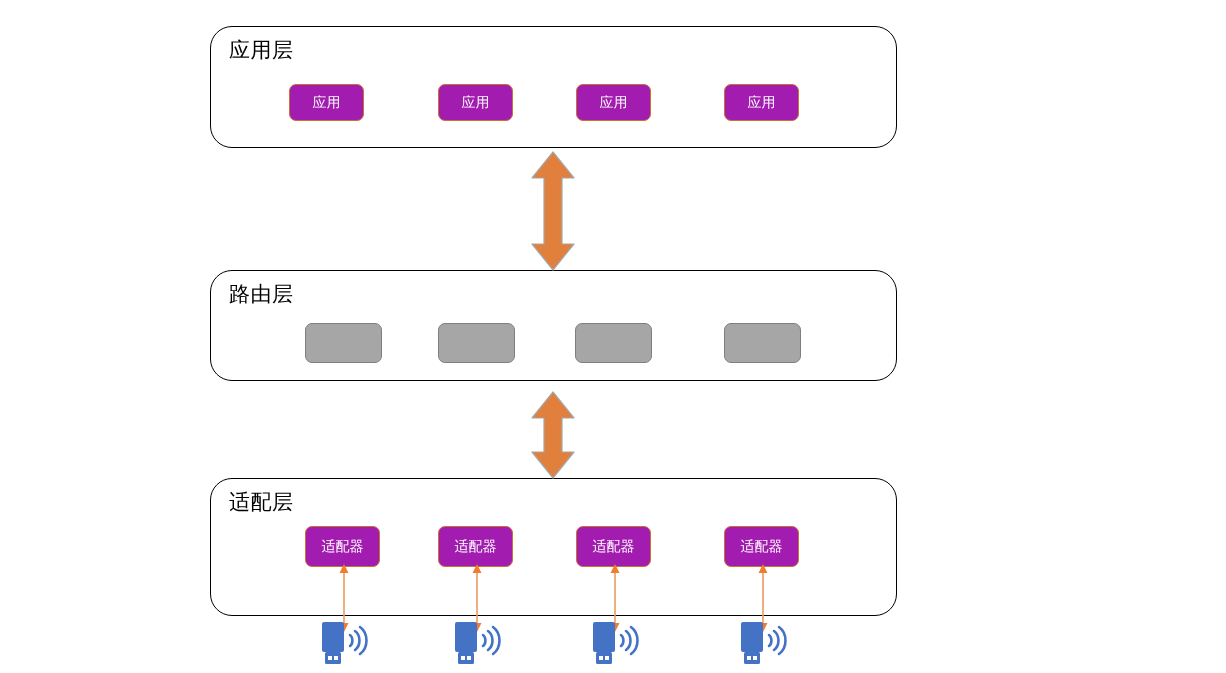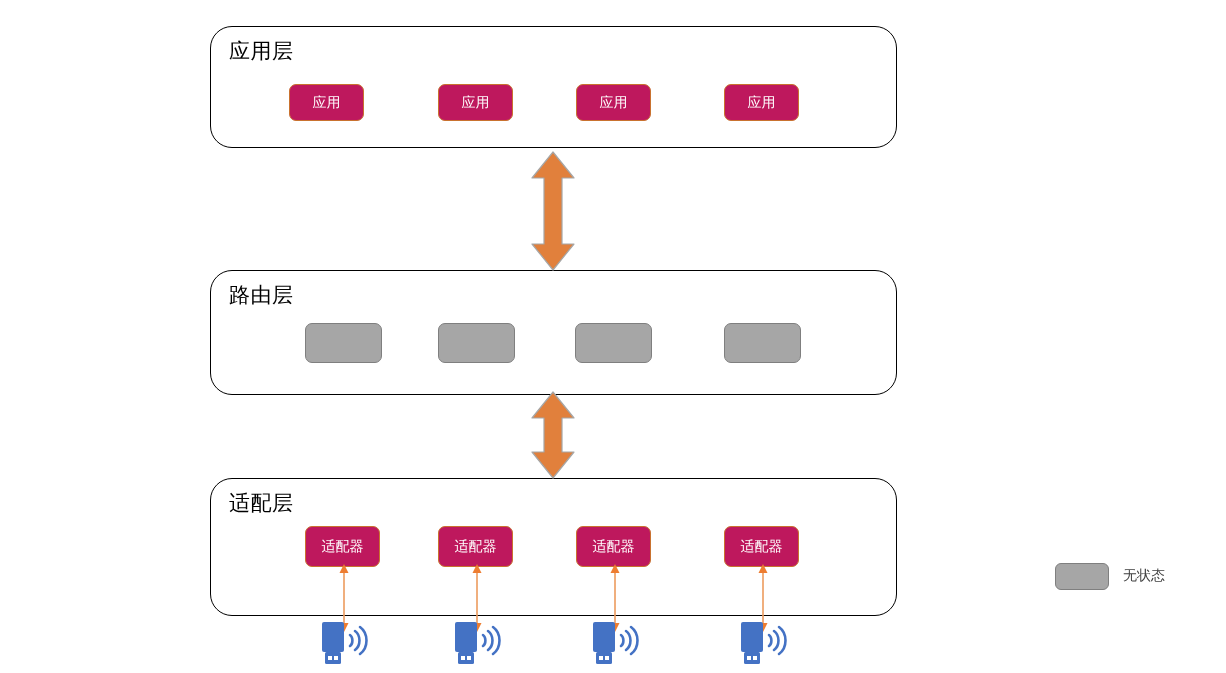--- a/index.html
+++ b/index.html
@@ -33,39 +33,40 @@
   }
   .layer-title {
     position: absolute;
     left: 18px;
     top: 10px;
     font-size: 21px;
     line-height: 27px;
     color: #000000;
     white-space: nowrap;
     letter-spacing: 0.5px;
+    font-family: Liberation Serif, serif;
   }
 
   #layer-app      { left: 210px; top: 26px;  width: 687px; height: 122px; }
-  #layer-route    { left: 210px; top: 270px; width: 687px; height: 125px; padding-left: 28px; }
+  #layer-route    { left: 210px; top: 270px; width: 687px; height: 111px; padding-left: 28px; }
   #layer-adapter  { left: 210px; top: 478px; width: 687px; height: 138px; }
 
   
   .node {
     position: absolute;
     box-sizing: border-box;
     border-radius: 7px;
     display: flex;
     align-items: center;
     justify-content: center;
     font-size: 14px;
     white-space: nowrap;
   }
   .node.orange {
-    background: #be185d;
+    background: #a21caf;
     border: 1px solid #C9722F;
     color: #ffffff;
   }
   .node.gray {
     background: #A6A6A6;
     border: 1px solid #7F7F7F;
     color: #ffffff;
   }
 
   
@@ -257,18 +258,14 @@
         <rect x="9" y="33" width="16" height="12" rx="1.5"></rect>
         <rect x="12" y="37" width="4" height="4" fill="#ffffff"></rect>
         <rect x="18" y="37" width="4" height="4" fill="#ffffff"></rect>
         <path d="M34 16 a4 6 0 0 1 0 11" fill="none" stroke="#4472C4" stroke-width="2.6" stroke-linecap="round"></path>
         <path d="M39 12 a9 11 0 0 1 0 19" fill="none" stroke="#4472C4" stroke-width="2.6" stroke-linecap="round"></path>
         <path d="M44 8 a14 16 0 0 1 0 27" fill="none" stroke="#4472C4" stroke-width="2.6" stroke-linecap="round"></path>
       </g>
     </svg>
   </div>
 
-  <div id="legend">
-    <div class="swatch"></div>
-    <div class="legend-label">无状态</div>
-  </div>
 
 </div>
 
 </body></html>

